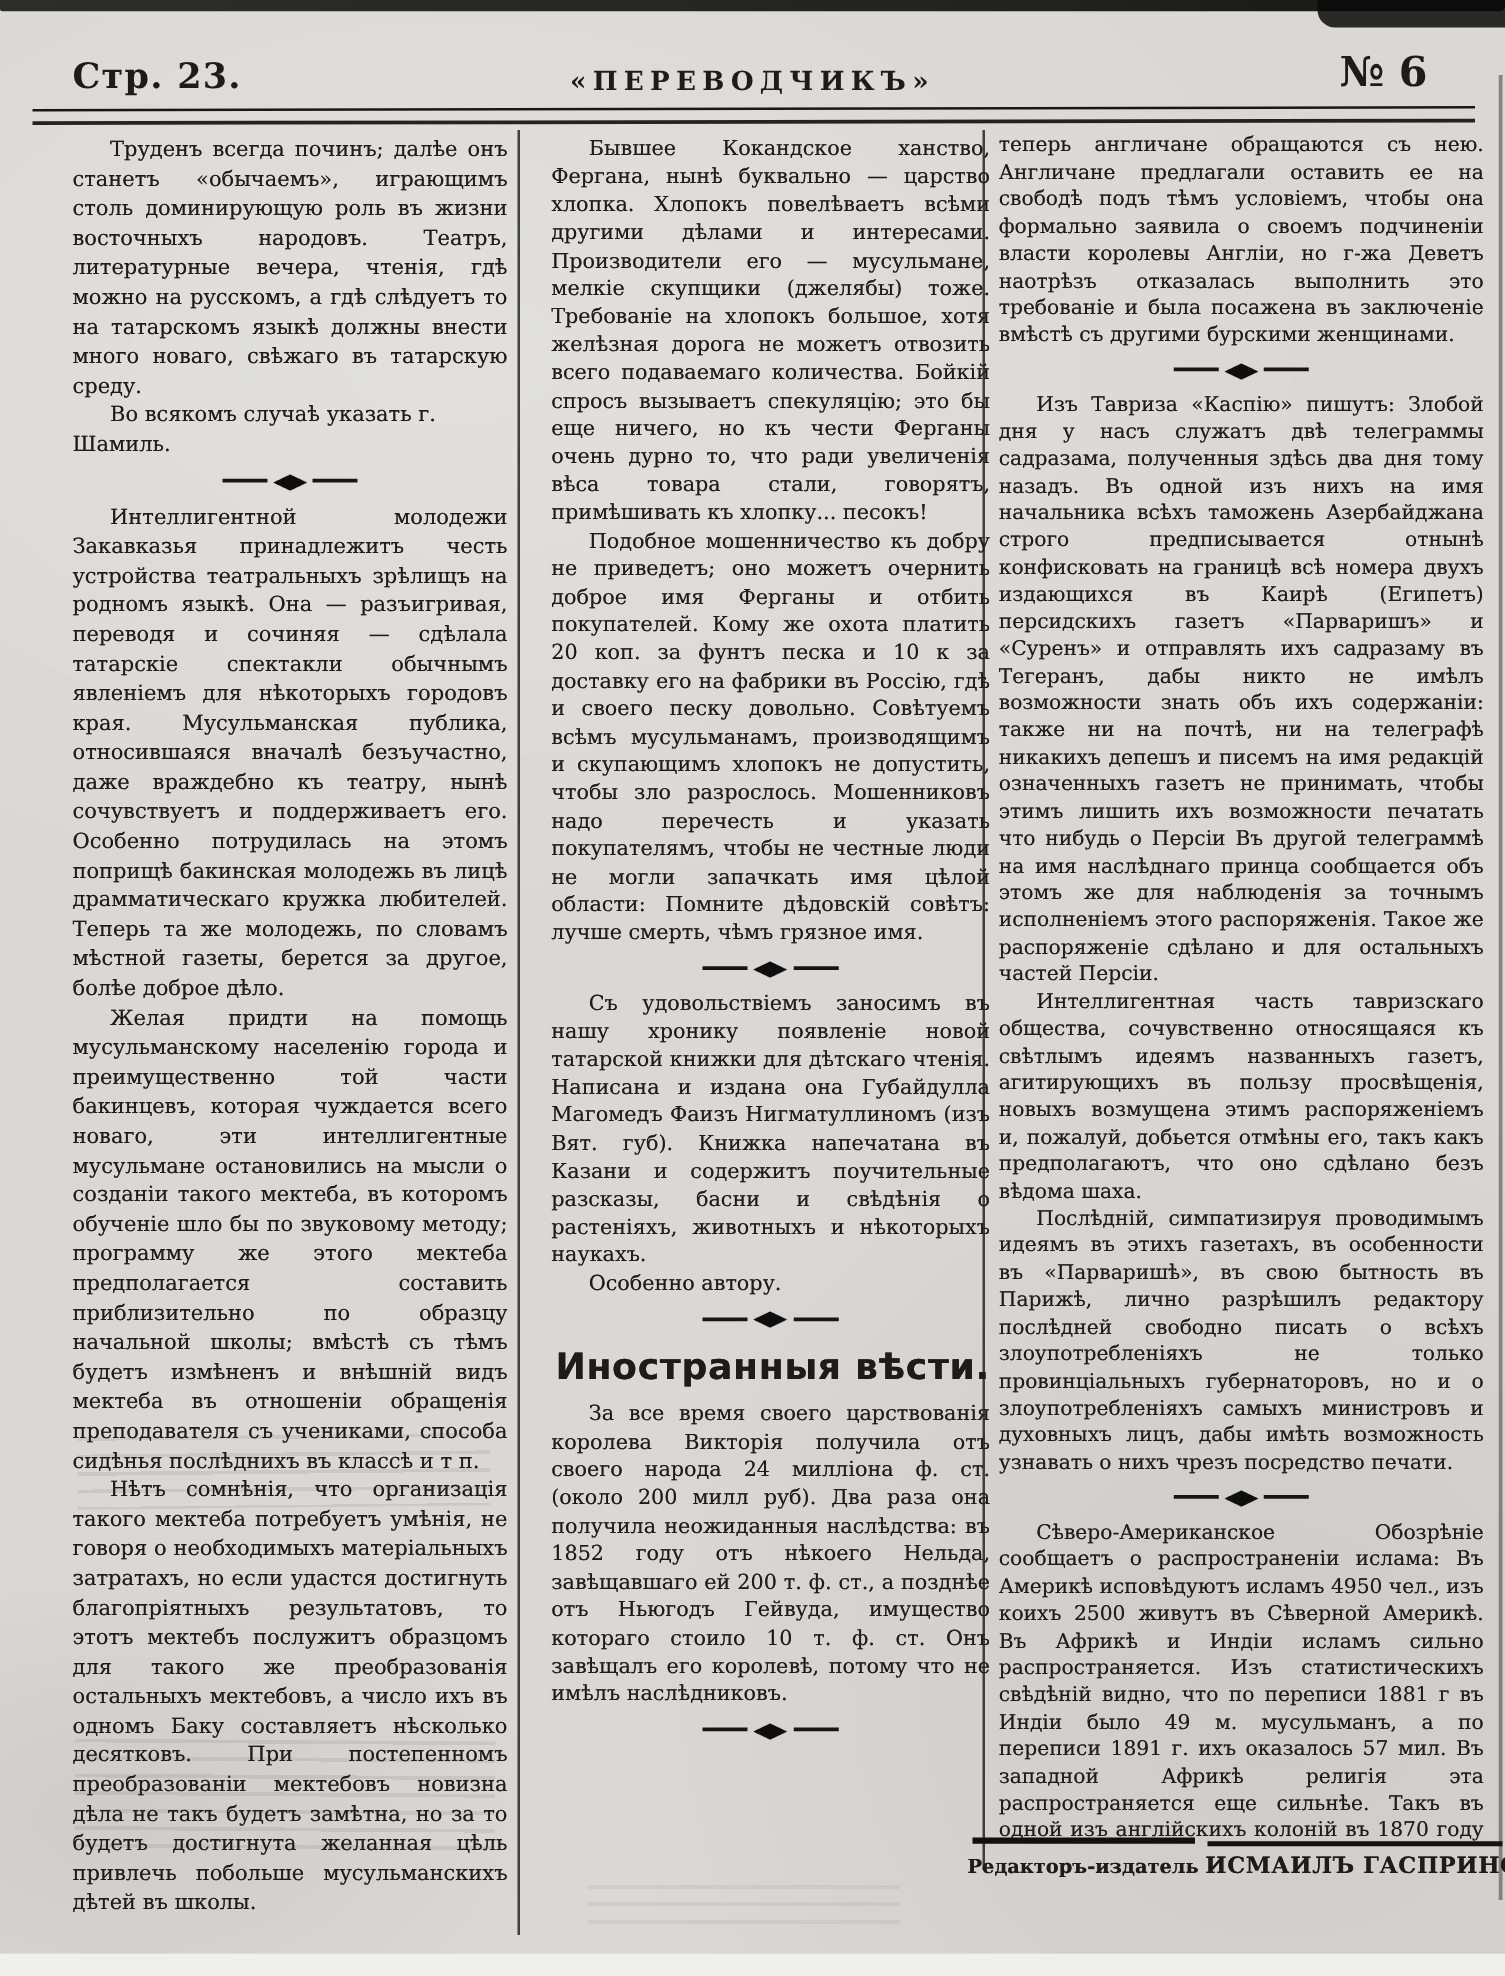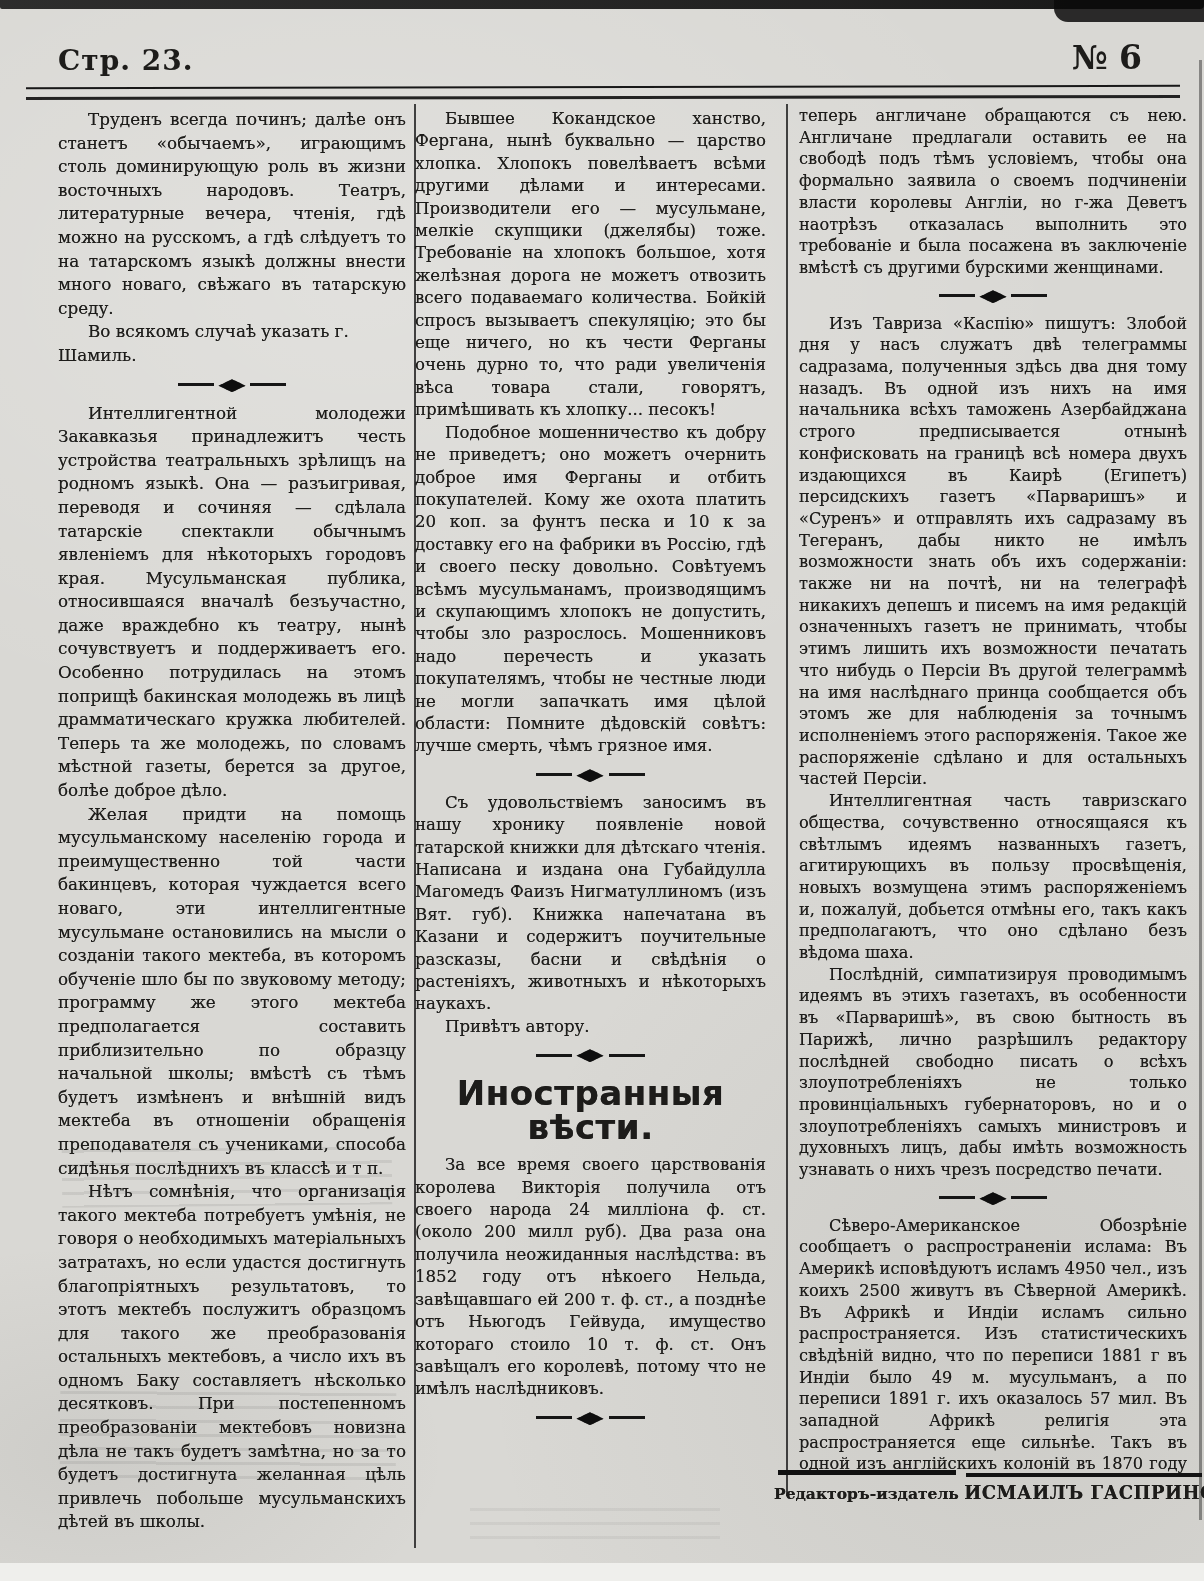--- a/index.html
+++ b/index.html
@@ -45,37 +45,37 @@
 
   
   .vrule { position:absolute; width:2px; background:#242424; opacity:.85; }
   .vrule-1 { left:414px; top:104px; height:1444px; }
   .vrule-2 { left:786px; top:104px; height:1392px; }
 
   
   .col { position:absolute; top:108px; overflow:hidden;
          text-align:justify; text-shadow: 0 0 .4px rgba(25,24,22,.65); }
   .col-1 { left:58px;  width:348px; height:1438px; font-size:16.8px; line-height:23.6px; }
-  .col-2 { left:415px; width:351px; height:1438px; font-size:16.6px; line-height:22.4px; }
+  .col-2 { left:441px; width:351px; height:1438px; font-size:16.6px; line-height:22.4px; }
   .col-3 { left:799px; width:388px; height:1372px; top:105px; font-size:16.2px; line-height:21.7px; }
   .para { margin:0; text-indent:30px; }
   .para.no-indent { text-indent:0; }
   .para.single { text-align:left; }
 
   
   .ornament { display:flex; align-items:center; justify-content:center; gap:12px;
               height:30px; margin:2px 0; }
   .orn-dash { width:36px; height:3px; background:#161616; }
   .orn-diamond { display:inline-block; font-size:16px; line-height:1; color:#0e0e0e;
                  transform: scaleX(2.2) scaleY(1.05); }
 
   
   .news-heading { font-family:"DejaVu Sans", "Liberation Sans", sans-serif;
-                  font-weight:bold; font-size:34px; line-height:34px;
-                  text-align:center; text-indent:0; margin:6px 0 10px 0;
+                  font-weight:bold; font-size:29px; line-height:34px;
+                  text-align:right; text-indent:0; margin:6px 0 10px 0;
                   letter-spacing:.5px; text-shadow:0 0 .5px rgba(20,20,20,.8); }
 
   
   .editor { position:absolute; left:770px; top:1466px; width:428px; }
   .editor-rule-a { position:absolute; left:8px;   top:4px; width:178px; height:5px; background:#111; }
   .editor-rule-b { position:absolute; left:196px; top:7px; width:236px; height:4px; background:#131313; }
   .editor-line { position:absolute; left:4px; top:16px; white-space:nowrap;
                  font-weight:bold; font-size:15.5px; text-shadow:0 0 .5px rgba(15,15,15,.8); }
   .editor-name { font-size:18px; letter-spacing:.5px; }
 </style>
@@ -83,20 +83,21 @@
 <body>
 
 <div id="page">
 
   <div class="scan-top"></div>
   <div class="scan-corner"></div>
   <div class="scan-right"></div>
   <div class="scan-bottom"></div>
 
   <div class="page-label">Стр. 23.</div>
+  <div class="masthead">«ПЕРЕВОДЧИКЪ»</div>
   <div class="issue-label">№ 6</div>
   <div class="rule rule-1"></div>
   <div class="rule rule-2"></div>
 
   <div class="vrule vrule-1"></div>
   <div class="vrule vrule-2"></div>
 
   <section class="col col-1">
     <p class="para">Труденъ всегда починъ; далѣе онъ станетъ «обычаемъ», играющимъ столь доминирующую роль въ жизни восточныхъ народовъ. Театръ, литературные вечера, чтенія, гдѣ можно на русскомъ, а гдѣ слѣдуетъ то на татарскомъ языкѣ должны внести много новаго, свѣжаго въ татарскую среду.</p>
     <p class="para single">Во всякомъ случаѣ указать г. Шамиль.</p>
@@ -113,21 +114,21 @@
 
   <section class="col col-2">
     <p class="para">Бывшее Кокандское ханство, Фергана, нынѣ буквально — царство хлопка. Хлопокъ повелѣваетъ всѣми другими дѣлами и интересами. Производители его — мусульмане, мелкіе скупщики (джелябы) тоже. Требованіе на хлопокъ большое, хотя желѣзная дорога не можетъ отвозить всего подаваемаго количества. Бойкій спросъ вызываетъ спекуляцію; это бы еще ничего, но къ чести Ферганы очень дурно то, что ради увеличенія вѣса товара стали, говорятъ, примѣшивать къ хлопку... песокъ!</p>
     <p class="para">Подобное мошенничество къ добру не приведетъ; оно можетъ очернить доброе имя Ферганы и отбить покупателей. Кому же охота платить 20 коп. за фунтъ песка и 10 к за доставку его на фабрики въ Россію, гдѣ и своего песку довольно. Совѣтуемъ всѣмъ мусульманамъ, производящимъ и скупающимъ хлопокъ не допустить, чтобы зло разрослось. Мошенниковъ надо перечесть и указать покупателямъ, чтобы не честные люди не могли запачкать имя цѣлой области: Помните дѣдовскій совѣтъ: лучше смерть, чѣмъ грязное имя.</p>
     <div class="ornament">
       <span class="orn-dash"></span>
       <span class="orn-diamond">◆</span>
       <span class="orn-dash"></span>
     </div>
     <p class="para">Съ удовольствіемъ заносимъ въ нашу хронику появленіе новой татарской книжки для дѣтскаго чтенія. Написана и издана она Губайдулла Магомедъ Фаизъ Нигматуллиномъ (изъ Вят. губ). Книжка напечатана въ Казани и содержитъ поучительные разсказы, басни и свѣдѣнія о растеніяхъ, животныхъ и нѣкоторыхъ наукахъ.</p>
-    <p class="para single">Привѣтъ автору.</p>
+    <p class="para single">Особенно автору.</p>
     <div class="ornament">
       <span class="orn-dash"></span>
       <span class="orn-diamond">◆</span>
       <span class="orn-dash"></span>
     </div>
     <h2 class="news-heading">Иностранныя вѣсти.</h2>
     <p class="para">За все время своего царствованія королева Викторія получила отъ своего народа 24 милліона ф. ст. (около 200 милл руб). Два раза она получила неожиданныя наслѣдства: въ 1852 году отъ нѣкоего Нельда, завѣщавшаго ей 200 т. ф. ст., а позднѣе отъ Ньюгодъ Гейвуда, имущество котораго стоило 10 т. ф. ст. Онъ завѣщалъ его королевѣ, потому что не имѣлъ наслѣдниковъ.</p>
     <div class="ornament">
       <span class="orn-dash"></span>
       <span class="orn-diamond">◆</span>

